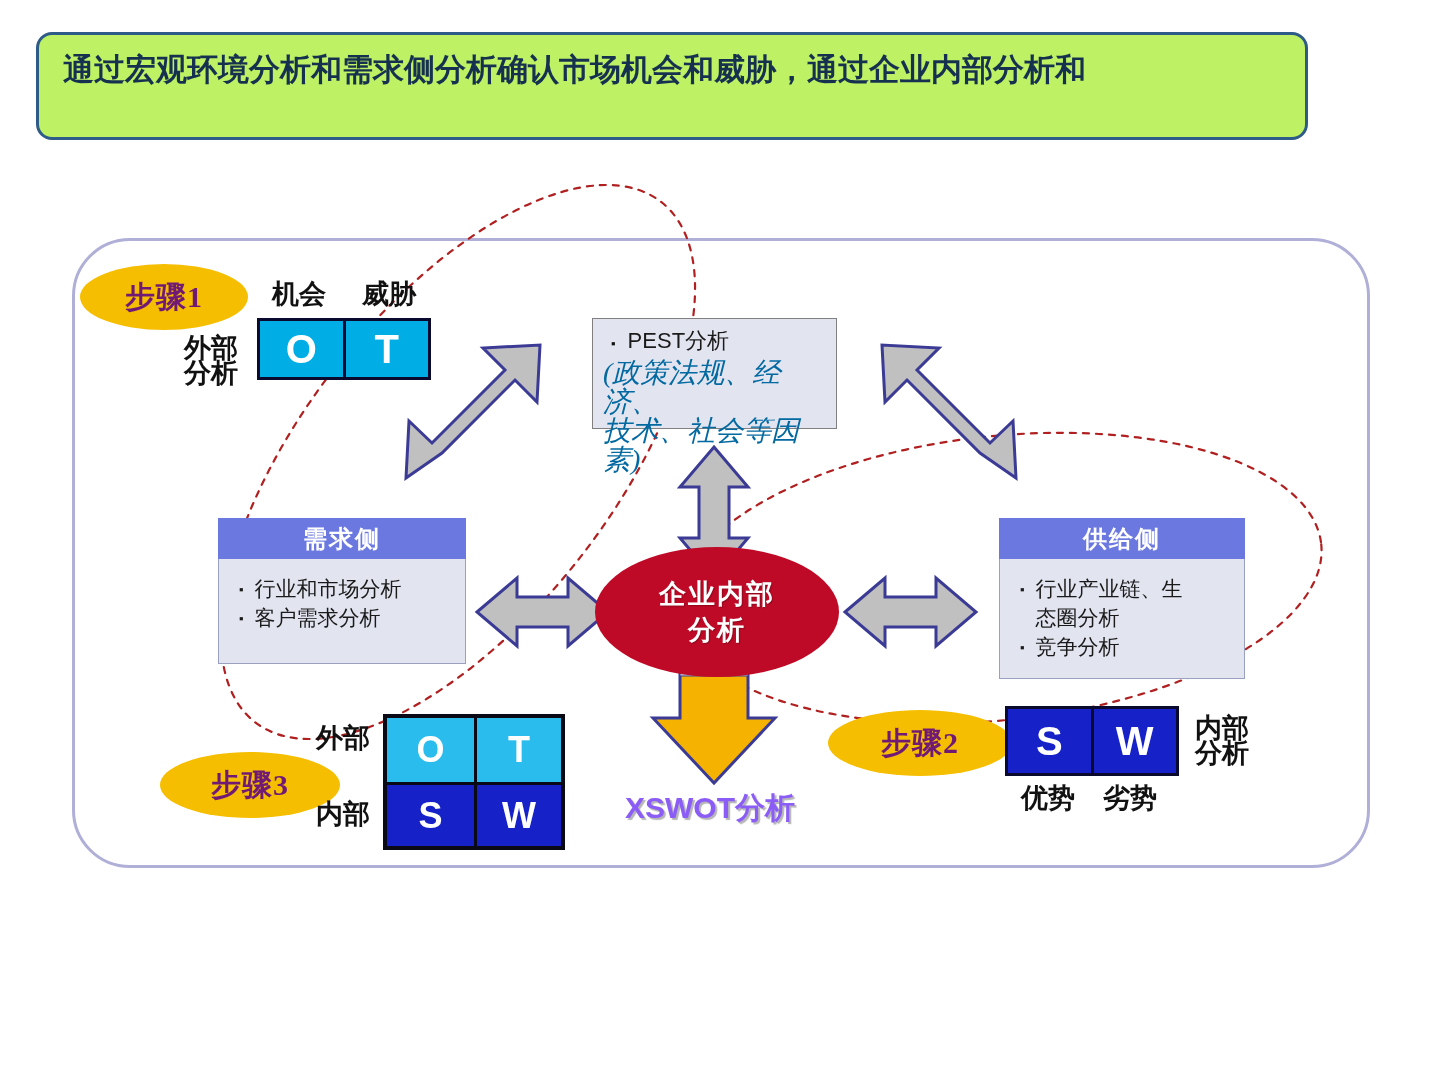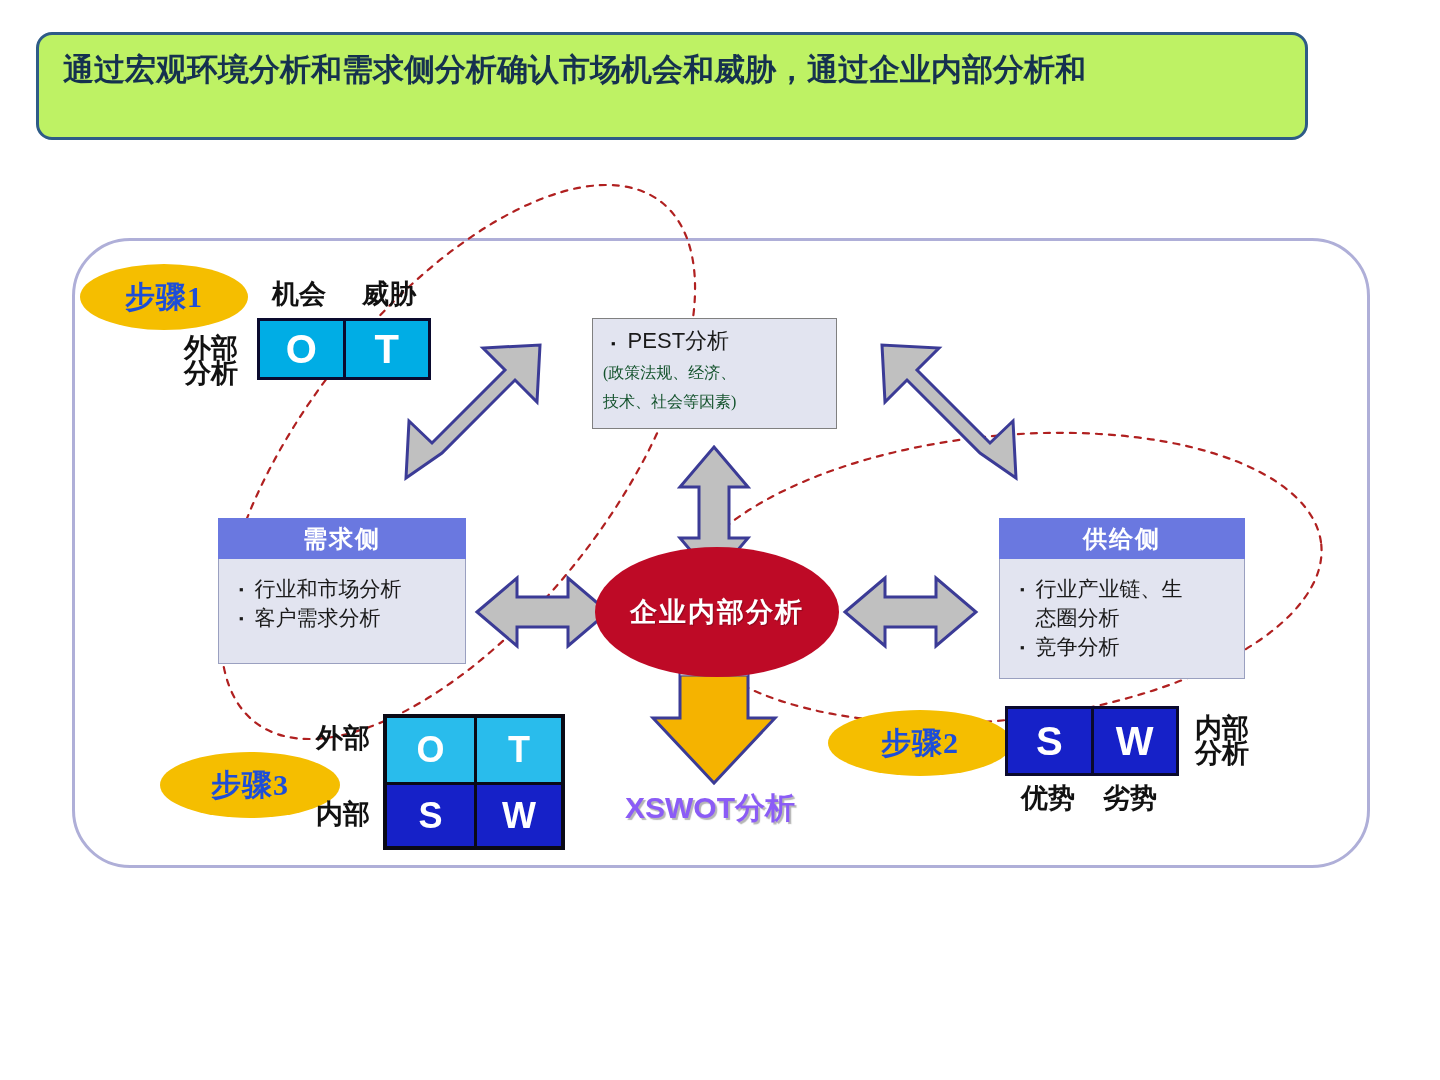--- a/index.html
+++ b/index.html
@@ -53,21 +53,21 @@
   }
 
   
   .step-ellipse {
     position: absolute;
     background: #F5BE00;
     border-radius: 50%;
     display: flex;
     align-items: center;
     justify-content: center;
-    color: #1d4ed8;
+    color: #701a75;
     font-family: "Liberation Serif", "DejaVu Serif", serif;
     font-weight: 700;
     font-size: 30px;
     letter-spacing: 1px;
   }
   #step-1-ellipse { left: 80px;  top: 264px; width: 168px; height: 66px; }
   #step-2-ellipse { left: 828px; top: 710px; width: 184px; height: 66px; }
   #step-3-ellipse { left: 160px; top: 752px; width: 180px; height: 66px; }
 
   
@@ -175,24 +175,25 @@
     gap: 12px;
     font-family: "Liberation Sans", "DejaVu Sans", sans-serif;
     font-size: 22px;
     color: #1A1A1A;
     line-height: 28px;
     padding-left: 8px;
   }
   #pest-box .sq { font-size: 13px; line-height: 28px; color: #111; }
   #pest-box .pest-detail {
     font-family: "Liberation Serif", "DejaVu Serif", serif;
-    font-size: 16px;
-    color: #14532d;
+    font-size: 28px;
+    color: #0369a1;
     line-height: 29px;
     white-space: pre-line;
+    font-style: italic;
   }
 
   
   .side-panel { position: absolute; }
   #demand-panel { left: 218px; top: 518px; width: 248px; }
   #supply-panel { left: 975px; top: 518px; width: 246px; padding-left: 24px; }
 
   .side-panel .panel-header {
     height: 41px;
     background: #6A78E0;
@@ -228,21 +229,21 @@
   .bullet-row .sq { font-size: 13px; line-height: 29px; }
 
   
   #core-ellipse {
     position: absolute;
     left: 595px; top: 547px;
     width: 244px; height: 130px;
     background: #BE0A26;
     border-radius: 50%;
     display: flex;
-    flex-direction: row;
+    flex-direction: column;
     align-items: center;
     justify-content: center;
     color: #ffffff;
     font-family: "Liberation Serif", "DejaVu Serif", serif;
     font-weight: 700;
     font-size: 27px;
     line-height: 36px;
     letter-spacing: 2px;
     text-shadow: 1px 1px 1px rgba(0,0,0,0.25);
   }

